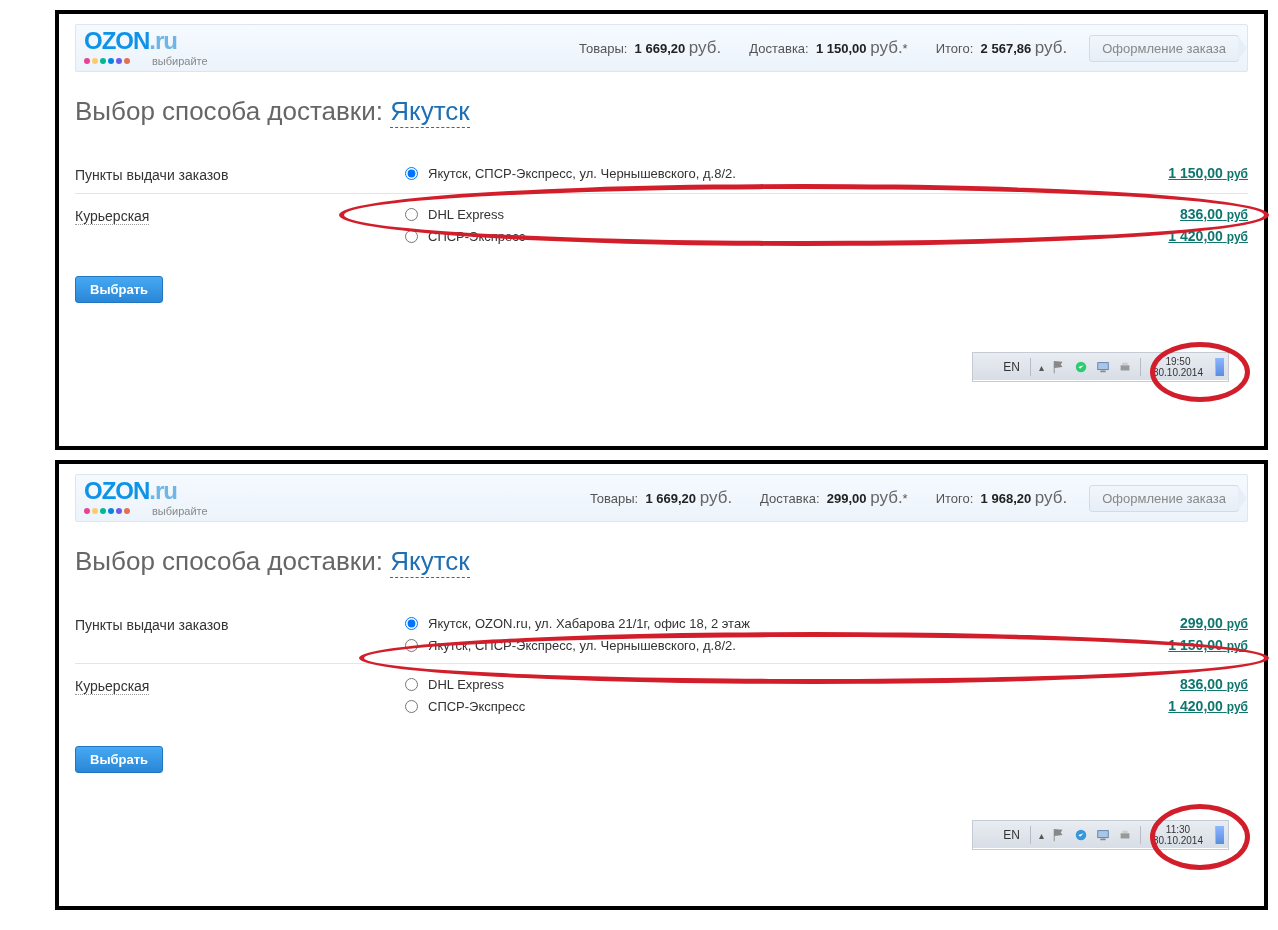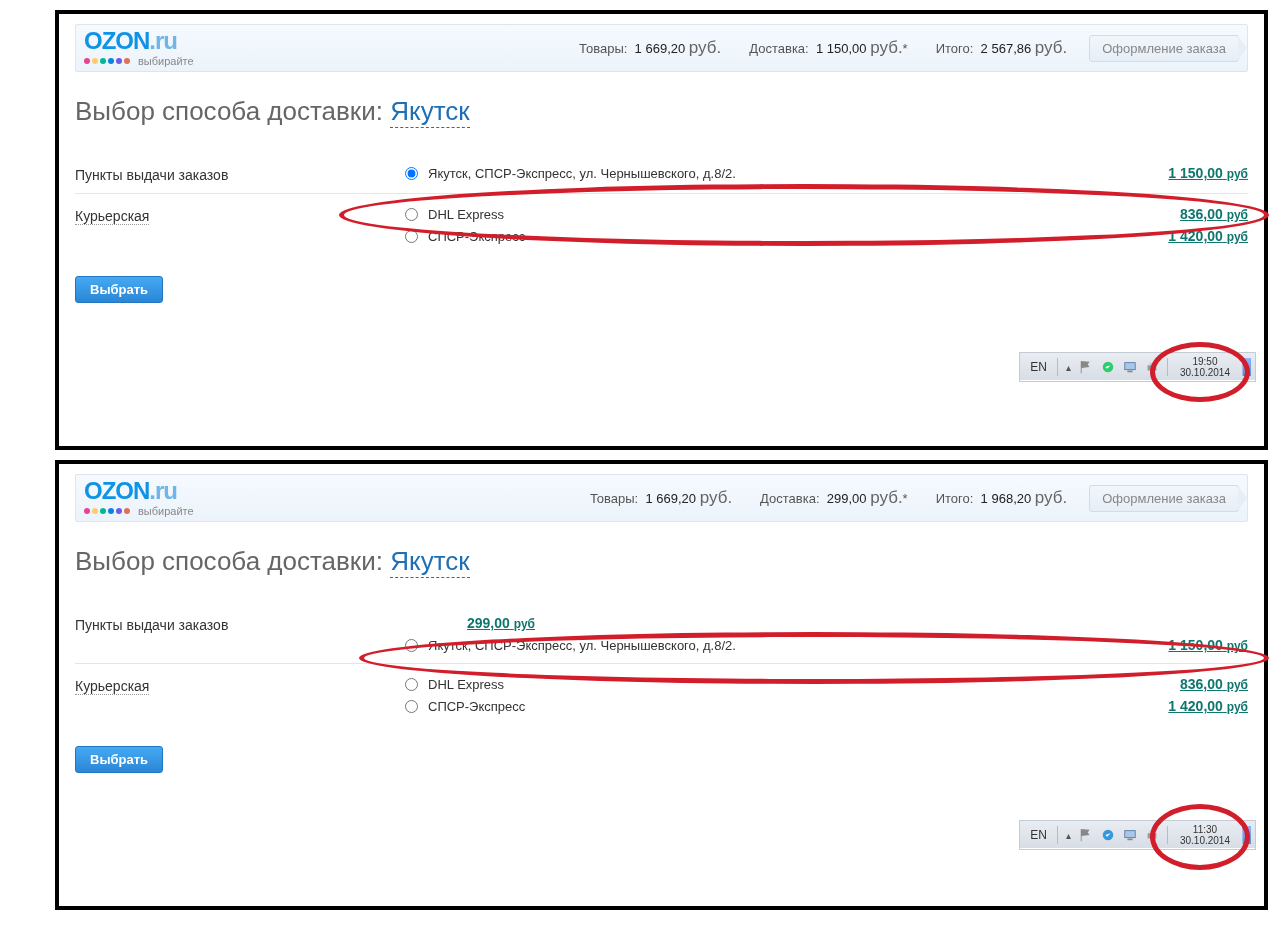--- a/index.html
+++ b/index.html
@@ -39,41 +39,41 @@
     font-size: 24px;
     font-weight: 700;
     letter-spacing: -1px;
     color: #0f93e6;
     line-height: 1;
   }
   .logo-main .ru { color: #6fb6e7; }
   .logo-row2 {
     display: flex;
     align-items: center;
-    gap: 8px;
+    gap: 22px;
     margin-top: 2px;
   }
   .dots {
     display: flex;
     gap: 2px;
   }
   .dot { width: 6px; height: 6px; border-radius: 50%; }
   .d1{background:#e84393}.d2{background:#fdcb6e}.d3{background:#00b894}.d4{background:#0984e3}.d5{background:#6c5ce7}.d6{background:#e17055}
   .logo-sub {
     font-size: 11px;
     color: #888;
   }
   .topbar-spacer { flex: 1; }
   .topbar-item {
     font-size: 13px;
     color: #555;
     margin-left: 28px;
     white-space: nowrap;
   }
-  .topbar-item .v { font-weight: 400; color: #222; }
+  .topbar-item .v { font-weight: 700; color: #222; }
   .topbar-item .rub { font-size: 17px; color: #666; }
   .checkout-step {
     margin-left: 22px;
     background: linear-gradient(#f2f6fb, #e6eef7);
     border: 1px solid #d3dbe6;
     border-radius: 3px;
     padding: 5px 12px;
     color: #888;
     font-size: 13px;
     position: relative;
@@ -150,27 +150,27 @@
     font-size: 13px;
     padding: 5px 14px;
     border-radius: 3px;
     cursor: pointer;
     margin-top: 22px;
     font-weight: bold;
   }
   .taskbar {
     position: absolute;
     bottom: 64px;
-    right: 8px;
+    right: 35px;
     display: flex;
     align-items: center;
     background: linear-gradient(#e9edf2, #d7dde5);
     border: 1px solid #c4cbd5;
     height: 28px;
-    padding: 0 4px 0 4px;
+    padding: 0 4px 0 24px;
     box-shadow: 0 -1px 0 #fff inset;
   }
   .tb-lang { font-size: 12px; color: #333; padding: 0 6px; }
   .tb-sep { height: 18px; width: 1px; background: #b5bcc7; margin: 0 4px; }
   .tb-ico { width: 14px; height: 14px; margin: 0 4px; display: inline-block; }
   .tb-chev { font-size: 10px; color: #555; padding: 0 4px; }
   .tb-clock {
     display: flex;
     flex-direction: column;
     align-items: center;
@@ -332,20 +332,24 @@
 
   <h1 class="page-title">
     <span>Выбор способа доставки:</span>
     <span class="city">Якутск</span>
   </h1>
 
   <div class="method-block first">
     <div class="method-label">Пункты выдачи заказов</div>
     <div class="options">
       <div class="opt-row">
+        <div class="opt-left">
+          <input type="radio" name="p2" checked="" style="">
+          <span>Якутск, OZON.ru, ул. Хабарова 21/1г, офис 18, 2 этаж</span>
+        </div>
         <div class="opt-price"><span>299,00</span>&nbsp;<span class="r">руб</span></div>
       </div>
       <div class="opt-row">
         <div class="opt-left">
           <input type="radio" name="p2" style="">
           <span>Якутск, СПСР-Экспресс, ул. Чернышевского, д.8/2.</span>
         </div>
         <div class="opt-price"><span>1 150,00</span>&nbsp;<span class="r">руб</span></div>
       </div>
     </div>

